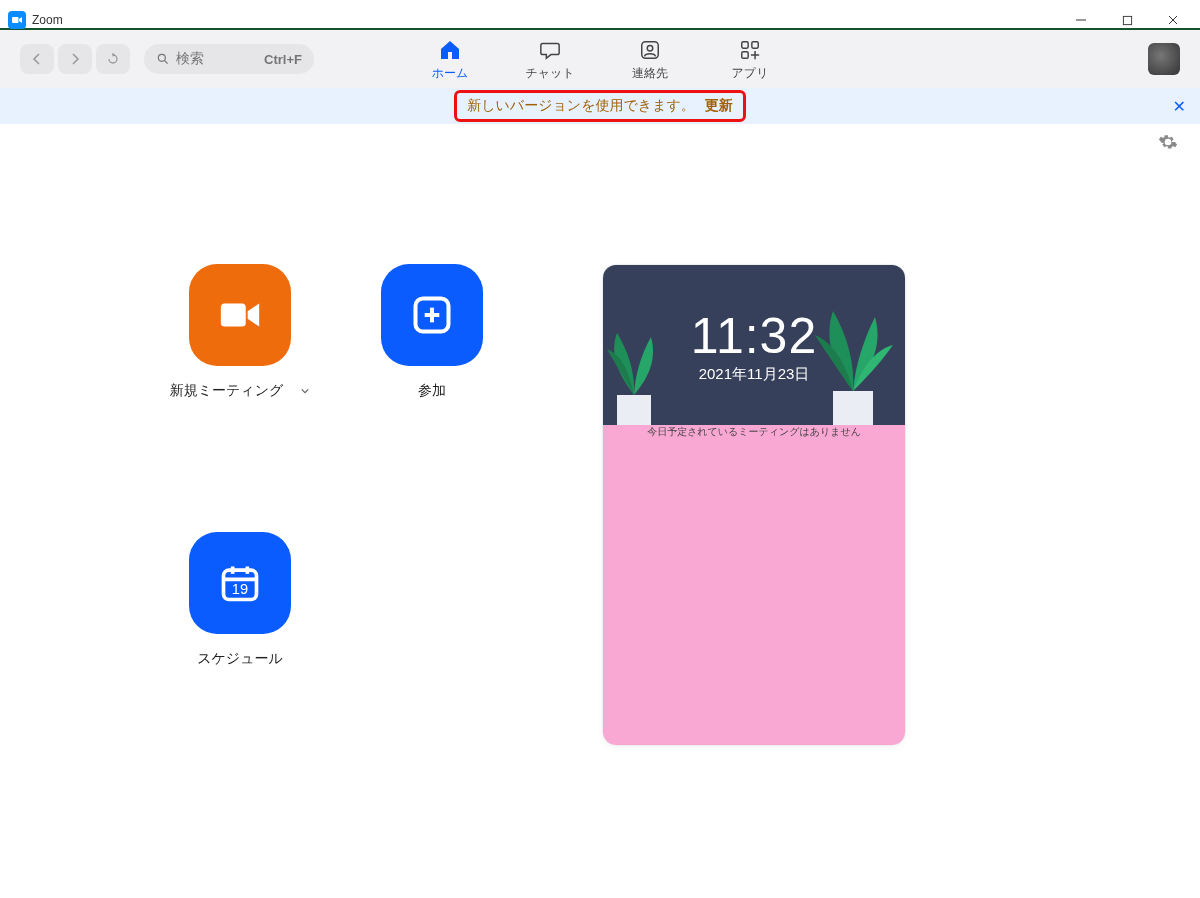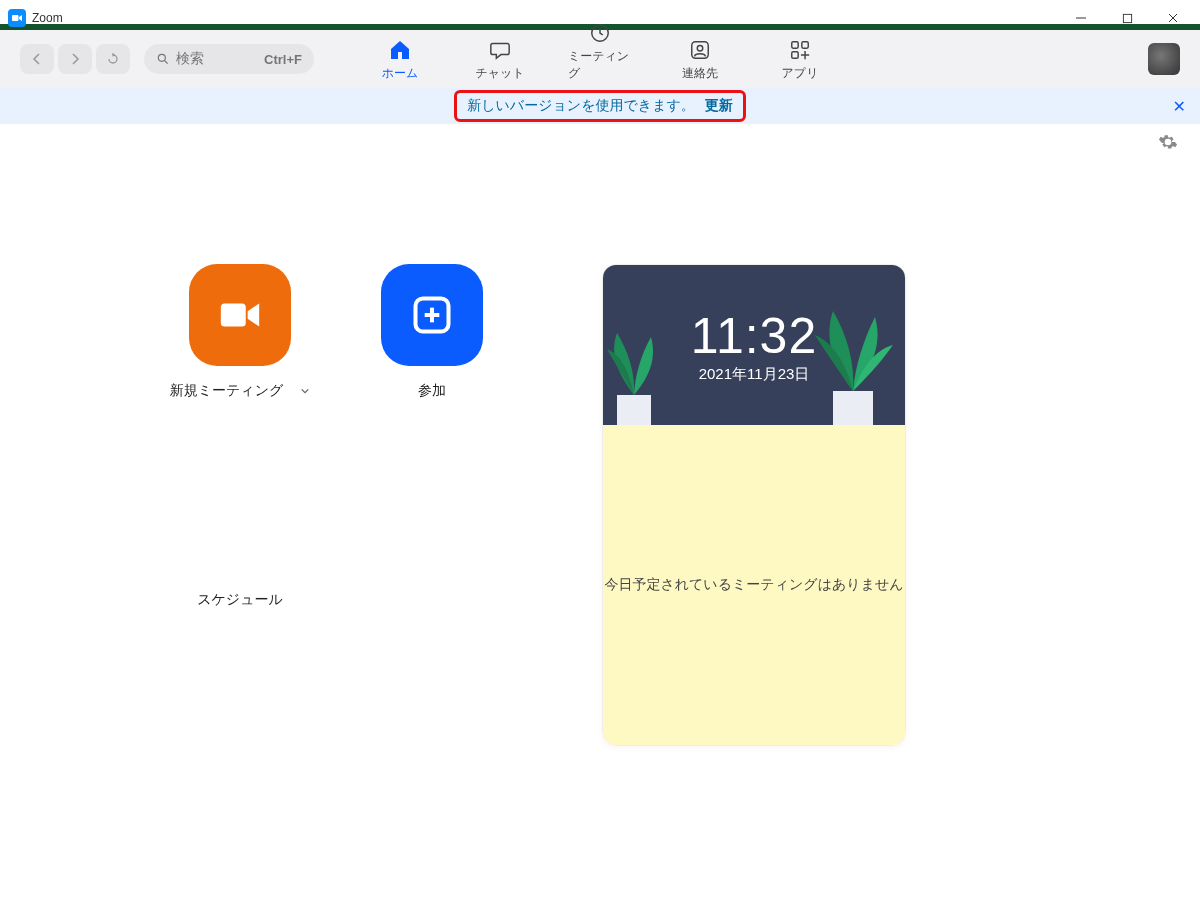--- a/index.html
+++ b/index.html
@@ -1,38 +1,38 @@
 <!DOCTYPE html>
 <html><head>
 <meta charset="utf-8">
 <style>
   * { box-sizing: border-box; margin: 0; padding: 0; }
   html, body { width: 1200px; height: 898px; overflow: hidden; font-family: "Yu Gothic UI", "Meiryo", "Hiragino Kaku Gothic ProN", sans-serif; background: #fff; color: #222; }
-  .titlebar { height: 30px; display: flex; align-items: center; padding: 12px 4px 0 8px; border-bottom: 6px solid #14532d; justify-content: flex-end; }
+  .titlebar { height: 30px; display: flex; align-items: center; padding: 12px 4px 0 8px; border-bottom: 2px solid #14532d; justify-content: flex-end; }
   .titlebar .logo { width: 18px; height: 18px; border-radius: 4px; background: #0b8cff; display:flex; align-items:center; justify-content:center; margin-right:6px;}
   .titlebar .winbtns { margin-left: auto; display:flex; }
   .titlebar .winbtn { width: 46px; height: 30px; display:flex; align-items:center; justify-content:center; color:#444; }
   .titlebar-title { font-size: 12px; color:#333; }
 
   .toolbar { height: 58px; background: #f2f2f5; display:flex; align-items:center; padding: 0 20px; position:relative; }
   .nav-btn { width: 34px; height: 30px; border-radius: 8px; background:#e6e6e9; display:flex; align-items:center; justify-content:center; margin-right:4px; color:#999;}
   .nav-btn.refresh { margin-right:14px; }
 
   .searchbox { width: 170px; height: 30px; border-radius: 15px; background:#e6e6e9; display:flex; align-items:center; padding:0 12px; color:#757575; font-size:14px; gap:6px;}
   .searchbox .kbd { margin-left:auto; font-size:13px; color:#757575;font-weight:bold;}
 
   .tabs { position:absolute; left:50%; transform:translateX(-50%); display:flex; gap:36px; align-items:flex-end; height:100%; }
   .tab { display:flex; flex-direction:column; align-items:center; justify-content:center; width:64px; color:#444; font-size:12px; gap:2px; padding-bottom:6px;}
   .tab.active { color:#0b5cff; }
   .tab .icon { width:26px; height:26px; display:flex; align-items:center; justify-content:center; }
 
   .avatar { width:32px; height:32px; border-radius:6px; background: radial-gradient(circle at 40% 40%, #777, #333); margin-left:auto; }
 
   .banner { height:36px; background:#e8f2fe; display:flex; align-items:center; justify-content:center; font-size:14px; position:relative; }
-  .banner-inner { border:3px solid #e11; border-radius:6px; padding:4px 10px; color:#0369a1; display:flex; gap:10px;}
+  .banner-inner { border:3px solid #e11; border-radius:6px; padding:4px 10px; color:#a16207; display:flex; gap:10px;}
   .banner-inner .update { font-weight:600; }
   .banner .close { position:absolute; right:14px; color:#0b5cff; font-size:16px; cursor:pointer;}
 
   .subbar { height: 40px; display:flex; align-items:center; justify-content:flex-end; padding:0 22px;}
   .gear { color:#888; }
 
   .content { display:flex; padding: 100px 40px 0 160px; gap:90px; }
 
   .actions { display:grid; grid-template-columns: 160px 160px; grid-template-rows: auto auto; column-gap:32px; row-gap:54px; }
   .action { display:flex; flex-direction:column; align-items:center; gap:16px; }
@@ -41,21 +41,21 @@
   .tile.blue { background:#0b5cff;}
   .action-label { font-size:14px; color:#222; display:flex; align-items:center; gap:17px;}
 
   .panel { width:304px; border:1px solid #eee; border-radius:14px; overflow:hidden; box-shadow: 0 2px 6px rgba(0,0,0,0.04); }
   .panel-hero { height:160px; background:#36405a; position:relative; display:flex; flex-direction:column; align-items:center; justify-content:center; color:#fff; }
   .panel-hero .time { font-size:50px; font-weight:300; letter-spacing:1px;}
   .panel-hero .date { font-size:15px; }
   .plant { position:absolute; bottom:0; }
   .plant.l { left:-4px; }
   .plant.r { right:10px; }
-  .panel-body { height:320px; display:flex; align-items:center; justify-content:center; color:#444; font-size:14px; background:#fef9c3;}
+  .panel-body { height:320px; display:flex; align-items:flex-start; justify-content:center; color:#444; font-size:10px; background:#f9a8d4;}
 </style>
 </head>
 <body>
 
 <div class="titlebar">
   <div class="logo">
     <svg width="12" height="12" viewBox="0 0 24 24" fill="#fff">
         <rect x="2" y="6" width="13" height="12" rx="2"></rect>
         <path d="M16 10 L22 6 V18 L16 14 Z"></path>
       </svg>
@@ -117,29 +117,20 @@
         </span>
       <span>ホーム</span>
     </div>
     <div class="tab">
       <span class="icon">
           <svg width="22" height="22" viewBox="0 0 24 24" fill="none" stroke="#444" stroke-width="1.6">
             <path d="M4 5 H20 A2 2 0 0 1 22 7 V15 A2 2 0 0 1 20 17 H13 L8 21 V17 H4 A2 2 0 0 1 2 15 V7 A2 2 0 0 1 4 5 Z"></path>
           </svg>
         </span>
       <span>チャット</span>
-    </div>
-    <div class="tab">
-      <span class="icon">
-          <svg width="22" height="22" viewBox="0 0 24 24" fill="none" stroke="#444" stroke-width="1.6">
-            <circle cx="12" cy="12" r="9"></circle>
-            <path d="M12 7 V12 L15 14"></path>
-          </svg>
-        </span>
-      <span>ミーティング</span>
     </div>
     <div class="tab">
       <span class="icon">
           <svg width="22" height="22" viewBox="0 0 24 24" fill="none" stroke="#444" stroke-width="1.6">
             <rect x="3" y="3" width="18" height="18" rx="4"></rect>
             <circle cx="12" cy="10" r="3"></circle>
             <path d="M6 19 C7 15 17 15 18 19"></path>
           </svg>
         </span>
       <span>連絡先</span>
@@ -202,20 +193,29 @@
             <line x1="12" y1="8" x2="12" y2="16"></line>
             <line x1="8" y1="12" x2="16" y2="12"></line>
           </svg>
       </div>
       <div class="action-label">
           <span>参加</span>
         </div>
     </div>
 
     <div class="action">
+      <div class="tile blue">
+        <svg width="44" height="44" viewBox="0 0 24 24">
+          <rect x="3" y="5" width="18" height="16" rx="3" fill="none" stroke="#fff" stroke-width="2"></rect>
+          <line x1="3" y1="10" x2="21" y2="10" stroke="#fff" stroke-width="2"></line>
+          <line x1="8" y1="3" x2="8" y2="7" stroke="#fff" stroke-width="2"></line>
+          <line x1="16" y1="3" x2="16" y2="7" stroke="#fff" stroke-width="2"></line>
+          <text x="12" y="18" text-anchor="middle" font-size="8" fill="#fff" font-family="sans-serif">19</text>
+        </svg>
+      </div>
       <div class="action-label">
           <span>スケジュール</span>
         </div>
     </div>
 
 
   </div>
 
   <div class="panel">
     <div class="panel-hero">

